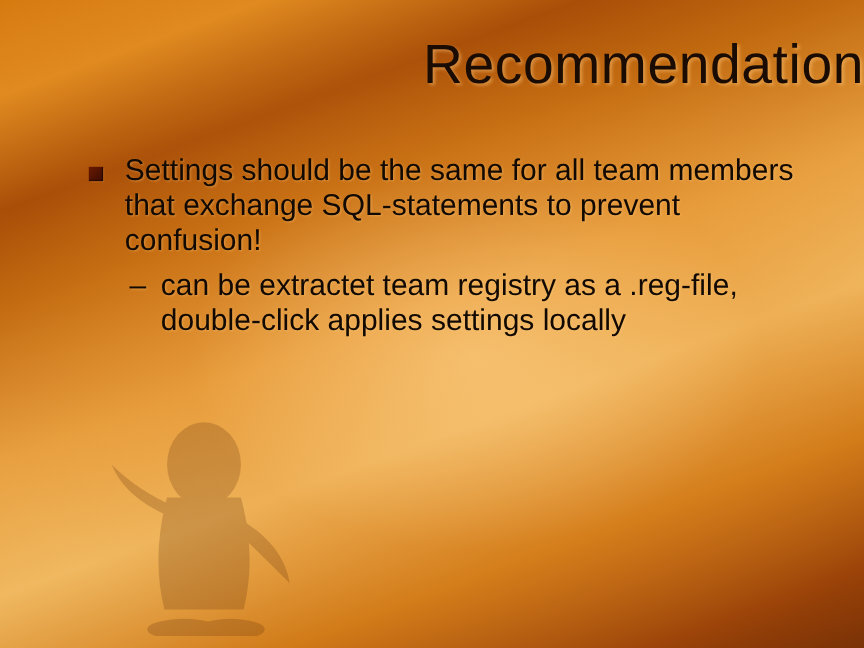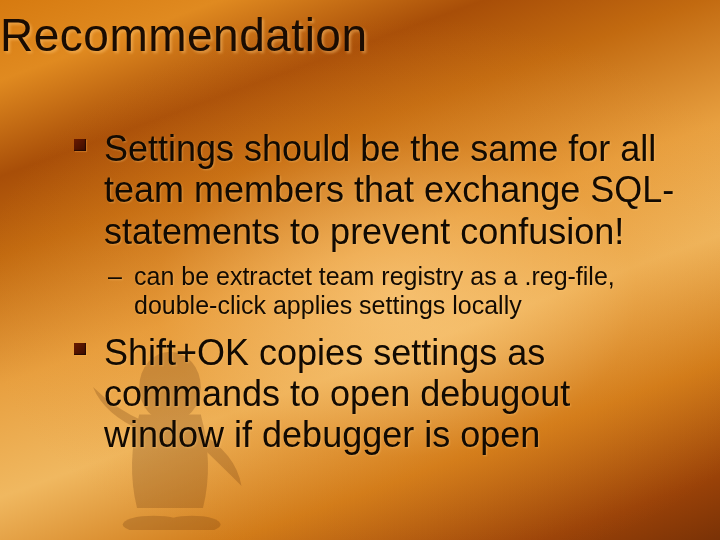--- a/index.html
+++ b/index.html
@@ -32,39 +32,39 @@
     position: absolute;
     left: 60px;
     top: 310px;
     width: 220px;
     height: 220px;
     opacity: 0.22;
     pointer-events: none;
   }
   .title {
     position: absolute;
-    top: 8px;
+    top: 26px;
     left: 0;
     width: 100%;
-    text-align: left;
+    text-align: right;
     font-size: 46px;
     color: #1a0c02;
     text-shadow: 2px 2px 3px rgba(255,200,120,0.5);
     letter-spacing: 0.5px;
   }
   .content {
     position: absolute;
     top: 128px;
     left: 100px;
     right: 40px;
     color: #120a02;
   }
   .l1 {
     position: relative;
-    font-size: 36px;
+    font-size: 25px;
     line-height: 1.15;
     margin-bottom: 10px;
     padding-left: 4px;
     text-shadow: 1px 1px 2px rgba(255,200,120,0.4);
   }
   .l1 .bullet {
     position: absolute;
     left: -26px;
     top: 11px;
     width: 12px;
@@ -110,19 +110,15 @@
       <span class="bullet"></span>
       <span>Settings should be the same for all team members that exchange SQL-statements to prevent confusion!</span>
     </div>
 
     <div class="l2">
       <span class="dash">–</span>
       <span>can be extractet team registry as a .reg-file, double-click applies settings locally</span>
     </div>
 
 
-    <div class="l1">
-      <span class="bullet"></span>
-      <span>Shift+OK copies settings as commands to open debugout window if debugger is open</span>
-    </div>
 
   </div>
 </div>
 
 </body></html>

